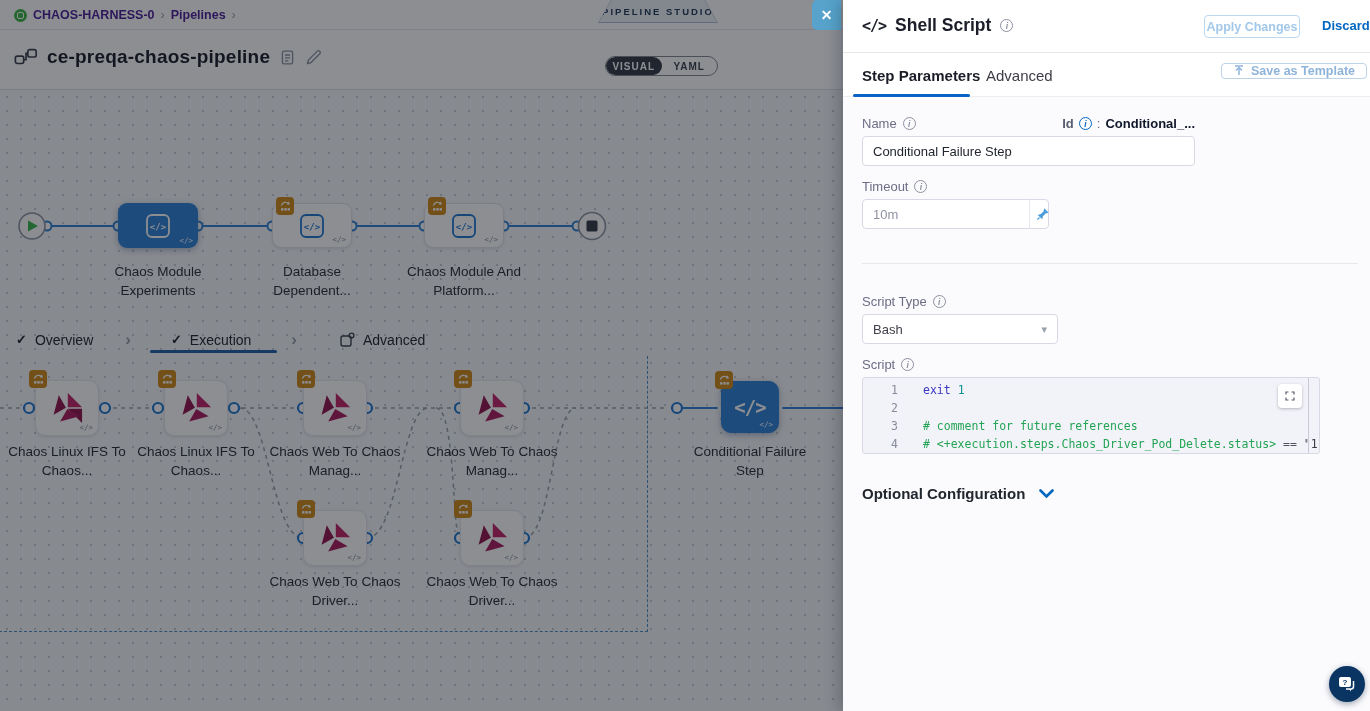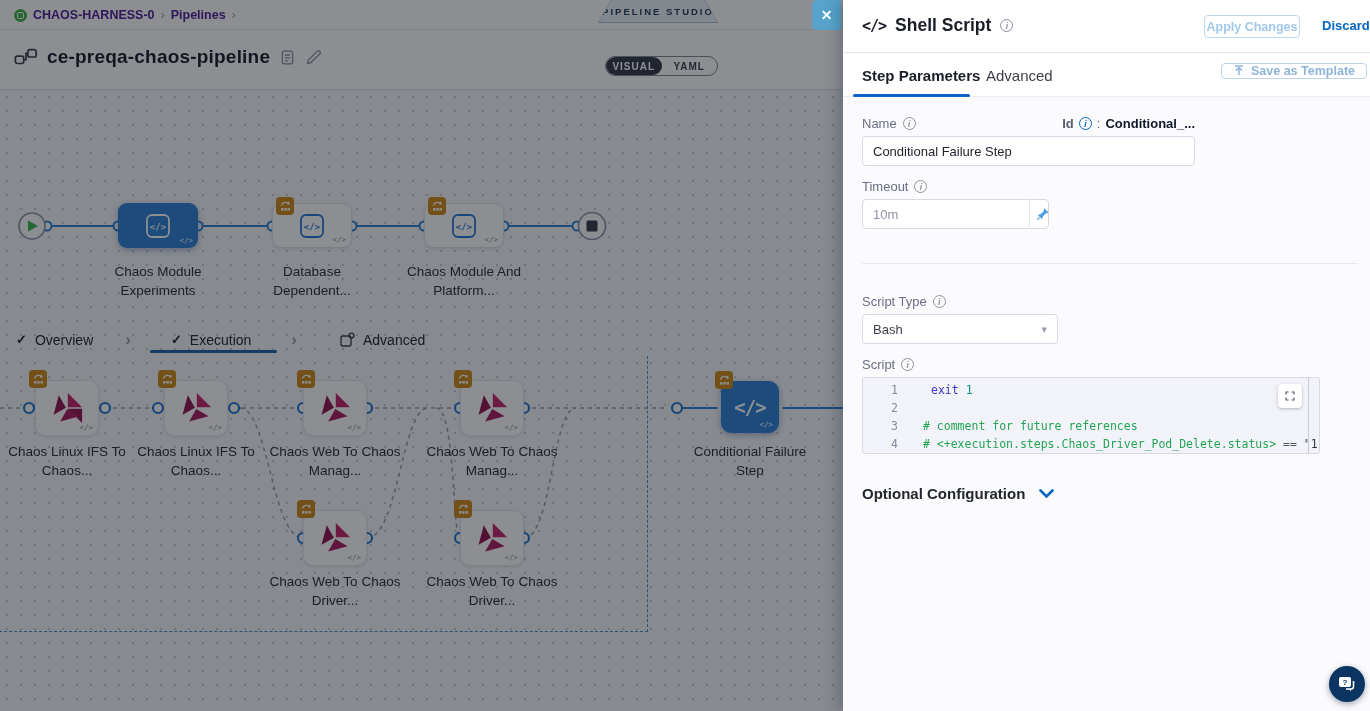--- a/index.html
+++ b/index.html
@@ -108,21 +108,21 @@
   .select { position:absolute; left:19px; top:217px; width:196px; height:30px; border:1px solid #d8d9e4; border-radius:4px; background:#fff;
     display:flex; align-items:center; justify-content:space-between; padding:0 10px; font-size:13px; color:#3f4049; }
   .chev-down { color:#9aa0ab; font-size:11px; }
 
   
   .editor { position:absolute; left:19px; top:280px; width:458px; height:77px; background:#f2f3f8; border:1px solid #d8d9e4; border-radius:3px; overflow:hidden; }
   .code-line { position:relative; height:18px; line-height:18px; white-space:pre; font-family:"DejaVu Sans Mono", monospace; font-size:11.5px; }
   .code-line:first-child { margin-top:3px; }
   .lnum { display:inline-block; width:35px; text-align:right; color:#878a9a; padding-right:0; }
   .ctext { position:absolute; left:60px; top:0; }
-  .tok-kw { color:#3c36c4;margin-left:8px; }
+  .tok-kw { color:#3c36c4; }
   .tok-num { color:#0d9394; }
   .tok-comment { color:#23a455; }
   .tok-op { color:#52525e; }
   .tok-plain { color:#3a3a46; }
   .ed-vline { position:absolute; left:445px; top:0; width:1px; height:77px; background:#c9cad6; }
   .ed-expand { position:absolute; left:415px; top:6px; width:24px; height:24px; background:#fff; border-radius:4px;
     box-shadow:0 1px 3px rgba(30,40,60,.3); display:flex; align-items:center; justify-content:center; }
 
   .opt-config { position:absolute; left:19px; top:388px; display:flex; align-items:center; gap:14px; }
   .opt-config-label { font-size:15px; font-weight:700; color:#22262e; }

